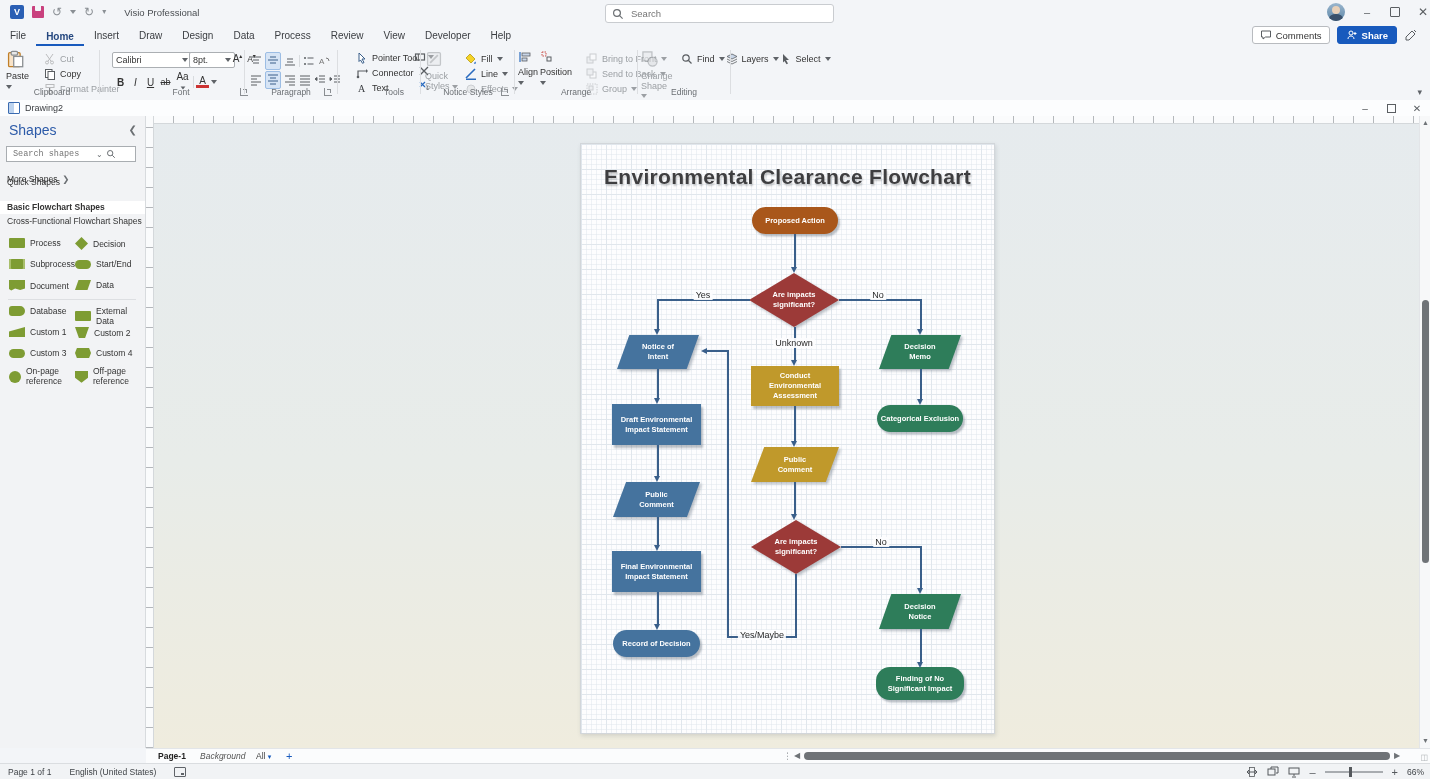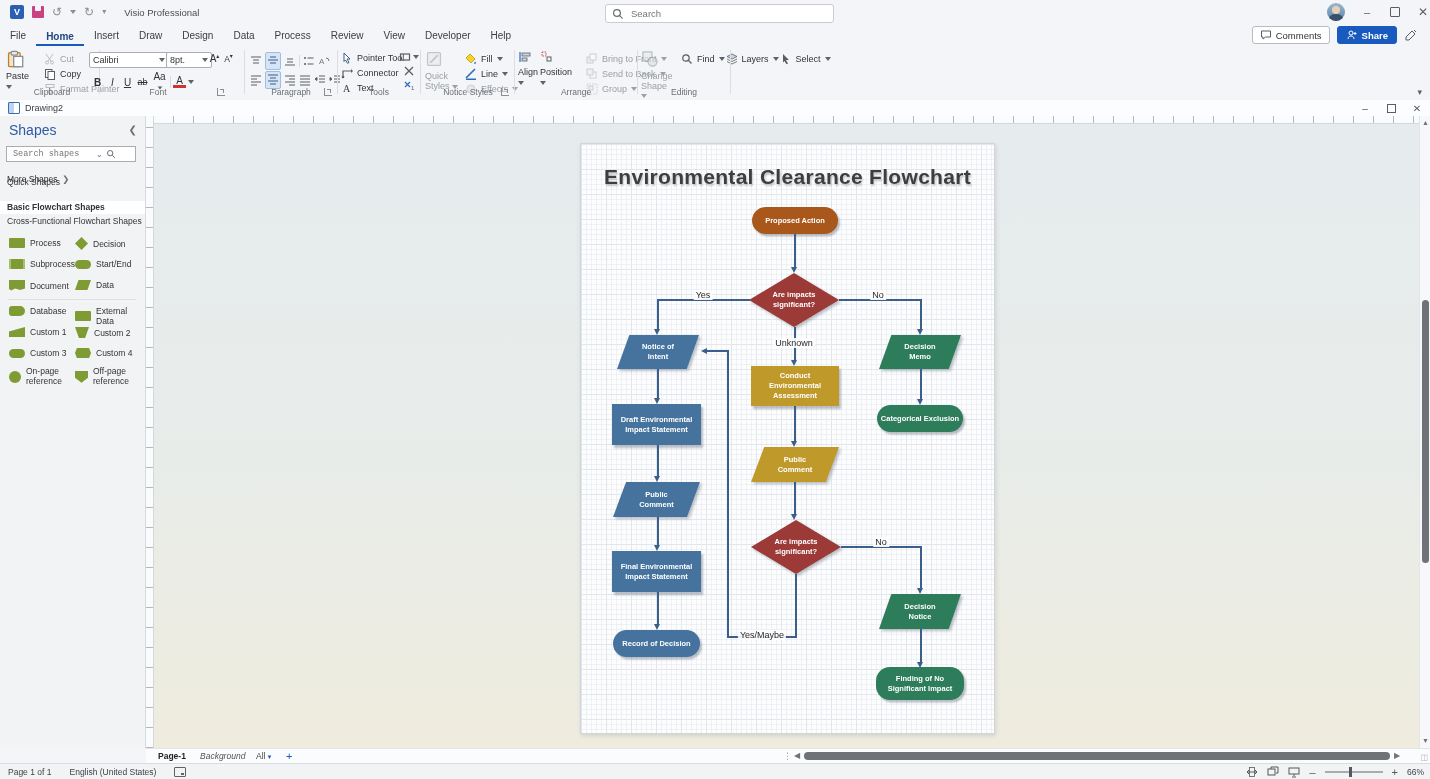--- a/index.html
+++ b/index.html
@@ -225,21 +225,21 @@
               <rect x="2" y="1.5" width="8" height="3" fill="none" stroke="#777" stroke-width="1"></rect>
               <path d="M6 4.5v3M4.5 7.5h3v3h-3z" fill="none" stroke="#777" stroke-width="1"></path>
             </svg>
           <span>Format Painter</span>
         </div>
       </div>
       <div class="glabel">Clipboard</div>
     </div>
     <div class="gsep" style="left:99px;"></div>
 
-    <div class="rgroup" style="left:89px;width:138px;text-decoration:underline;">
+    <div class="rgroup" style="left:112px;width:138px;text-decoration:underline;">
       <div class="combo" style="position:absolute;left:0;top:4px;width:72px;">
         <span>Calibri</span>
           <span class="caret"></span>
       </div>
       <div class="combo" style="position:absolute;left:77px;top:4px;width:38px;">
         <span>8pt.</span>
           <span class="caret"></span>
       </div>
       <span class="fmt-letter" style="position:absolute;left:119px;top:4px;"><span>A</span><sup style="font-size:6px;">▴</sup></span>
       <span class="fmt-letter" style="position:absolute;left:133px;top:4px;font-size:8.5px;"><span>A</span><sup style="font-size:6px;">▾</sup></span>
@@ -298,21 +298,21 @@
           </svg>
         <svg class="icon12" viewBox="0 0 12 12">
             <path d="M5 2h6M5 5h6M5 8h6M3 5L1 3.5v3z" stroke="#5A5E62" stroke-width="1" fill="#5A5E62"></path>
           </svg>
       </div>
       <div class="glabel">Paragraph</div>
       <div class="launcher"></div>
     </div>
     <div class="gsep" style="left:337px;"></div>
 
-    <div class="rgroup" style="left:341px;width:76px;">
+    <div class="rgroup" style="left:356px;width:76px;">
       <div style="position:absolute;left:0;top:3px;display:flex;flex-direction:column;gap:1px;">
         <div class="sbtn">
           <svg class="icon12" viewBox="0 0 12 12">
               <path d="M3 1l6 6H6l2 3.5-1.5.8L4.5 8 3 9.5z" fill="#fff" stroke="#3A5F8A" stroke-width="1"></path>
             </svg>
           <span>Pointer Tool</span>
         </div>
         <div class="sbtn">
           <svg class="icon12" viewBox="0 0 12 12">
               <path d="M2 9V4h8" fill="none" stroke="#5A5E62" stroke-width="1.2"></path>

